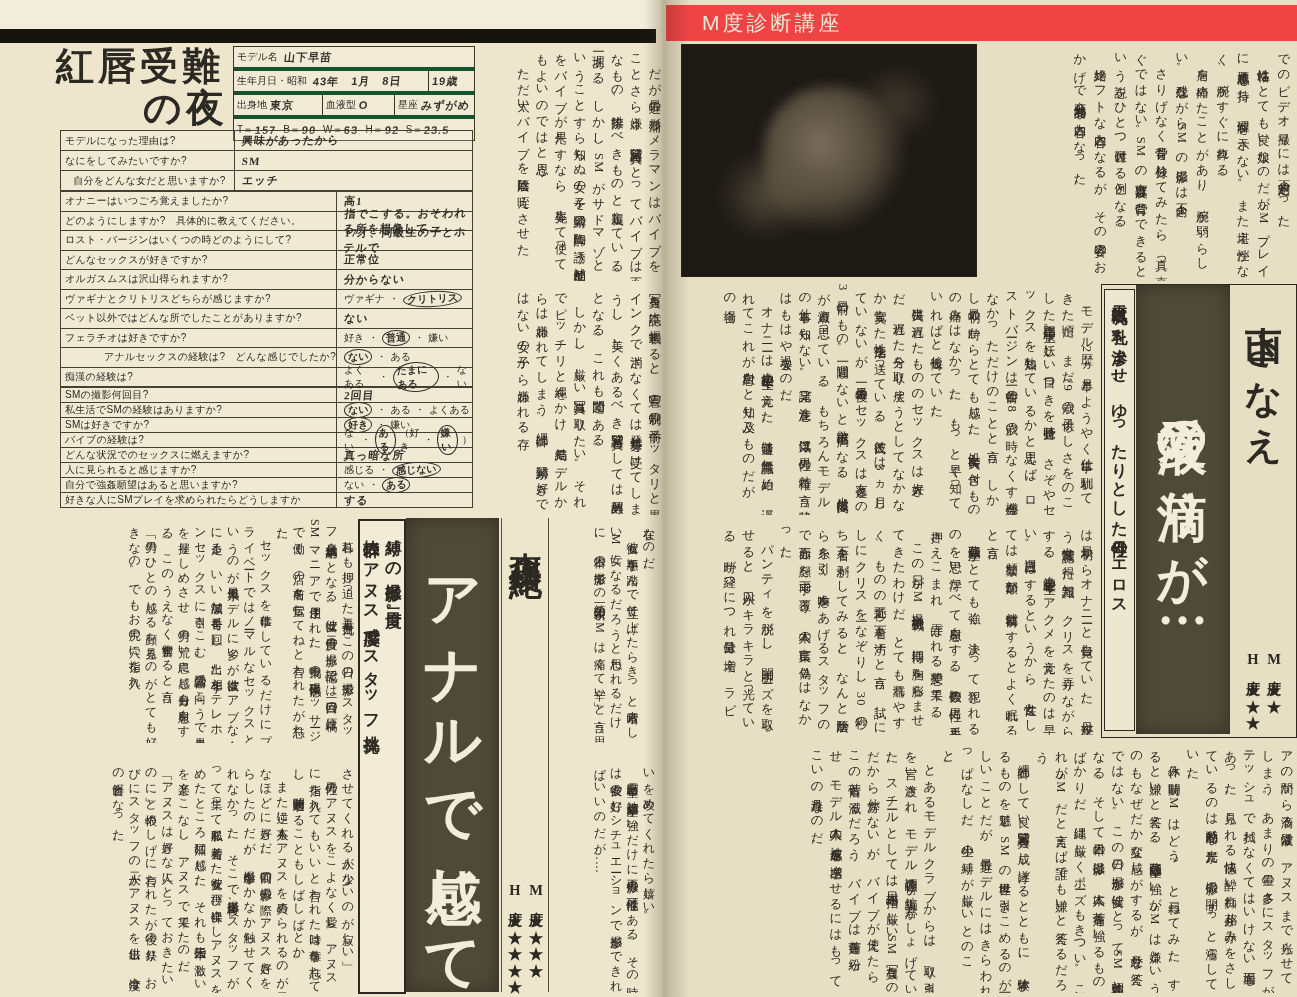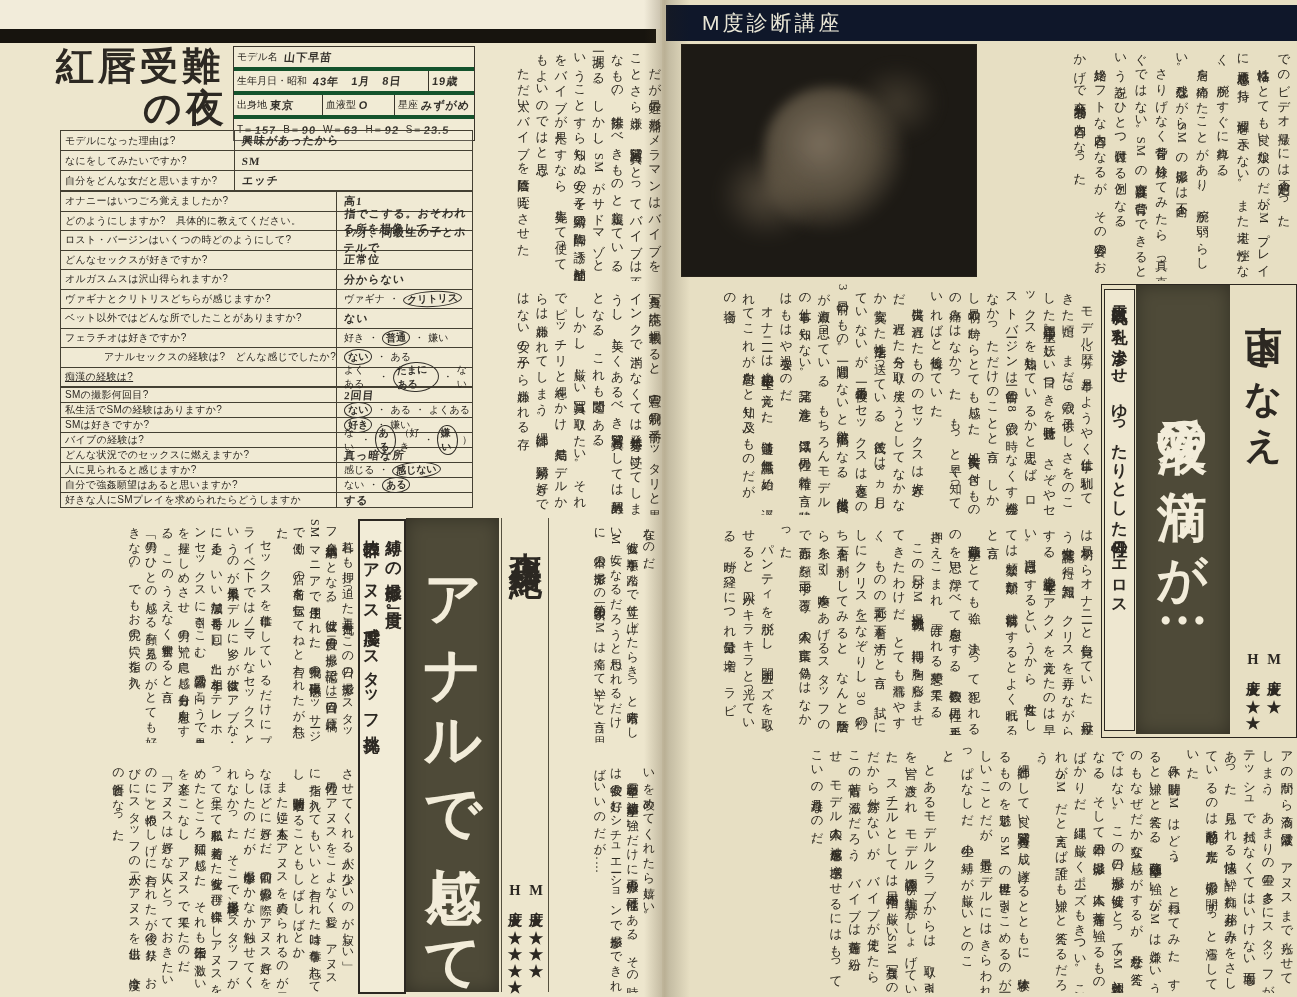--- a/index.html
+++ b/index.html
@@ -9,21 +9,21 @@
     font-family:"Liberation Serif","DejaVu Serif",serif;
     color:#2c2822;
   }
   .abs{position:absolute;}
   .page-left{left:0;top:0;width:662px;height:997px;background:#ede6cd;}
   .page-right{left:662px;top:0;width:635px;height:997px;background:#e7dfc3;}
   .gutter{left:644px;top:0;width:46px;height:997px;
     background:linear-gradient(90deg,rgba(80,65,35,0) 0%,rgba(70,55,30,.28) 45%,rgba(40,32,18,.18) 55%,rgba(80,65,35,0) 100%);}
   .topwhite{left:0;top:0;width:660px;height:29px;background:#f2ecda;}
   .bar-left{left:0;top:29px;width:656px;height:14px;background:#17140e;}
-  .bar-right{left:666px;top:5px;width:631px;height:36px;background:#0f172a;
+  .bar-right{left:666px;top:5px;width:631px;height:36px;background:#ef4444;
     display:flex;align-items:center;}
   .bar-right span{
     font-family:"Liberation Sans","DejaVu Sans",sans-serif;
     color:#e9e6d6;font-size:21px;letter-spacing:3px;padding-left:36px;}
   
   .title{left:56px;top:46px;width:172px;font-weight:bold;}
   .title .t1{font-size:38px;letter-spacing:4px;line-height:40px;}
   .title .t2{font-size:38px;letter-spacing:4px;line-height:40px;text-align:right;margin-top:2px;}
   
   .mtable{left:233px;top:46px;width:240px;border:1.3px solid #3a352b;background:rgba(255,252,240,.25);
@@ -142,21 +142,21 @@
           <span class="hand ">興味があったから</span>
         </div>
       </div>
       <div class="qa-row" style="height: 19px;">
         <div class="qa-q" style="width: 173px;">なにをしてみたいですか?</div>
         <div class="qa-a">
           <span class="hand ">SM</span>
         </div>
       </div>
       <div class="qa-row" style="height: 19px;">
-        <div class="qa-q" style="width: 173px;">自分をどんな女だと思いますか?</div>
+        <div class="qa-q" style="width: 173px; text-align: center;">自分をどんな女だと思いますか?</div>
         <div class="qa-a">
           <span class="hand ">エッチ</span>
         </div>
       </div>
     </div>
     <div class="qa-table">
       <div class="qa-row" style="height: 18.5px;">
         <div class="qa-q" style="width: 275px;">オナニーはいつごろ覚えましたか?</div>
         <div class="qa-a">
           <span class="hand ">高1</span>
@@ -212,21 +212,21 @@
       </div>
       <div class="qa-row" style="height: 18.5px;">
         <div class="qa-q" style="width: 275px; text-align: right;">アナルセックスの経験は?　どんな感じでしたか?</div>
         <div class="qa-a">
           <span class="circled">ない</span>
           <span class="">・</span>
           <span class="">ある</span>
         </div>
       </div>
       <div class="qa-row" style="height: 18.5px;">
-        <div class="qa-q" style="width: 275px; text-decoration: underline;">痴漢の経験は?</div>
+        <div class="qa-q" style="width: 275px;">痴漢の経験は?</div>
         <div class="qa-a">
           <span class="">よくある</span>
           <span class="">・</span>
           <span class="circled">たまにある</span>
           <span class="">・</span>
           <span class="">ない</span>
         </div>
       </div>
     </div>
     <div class="qa-table">

